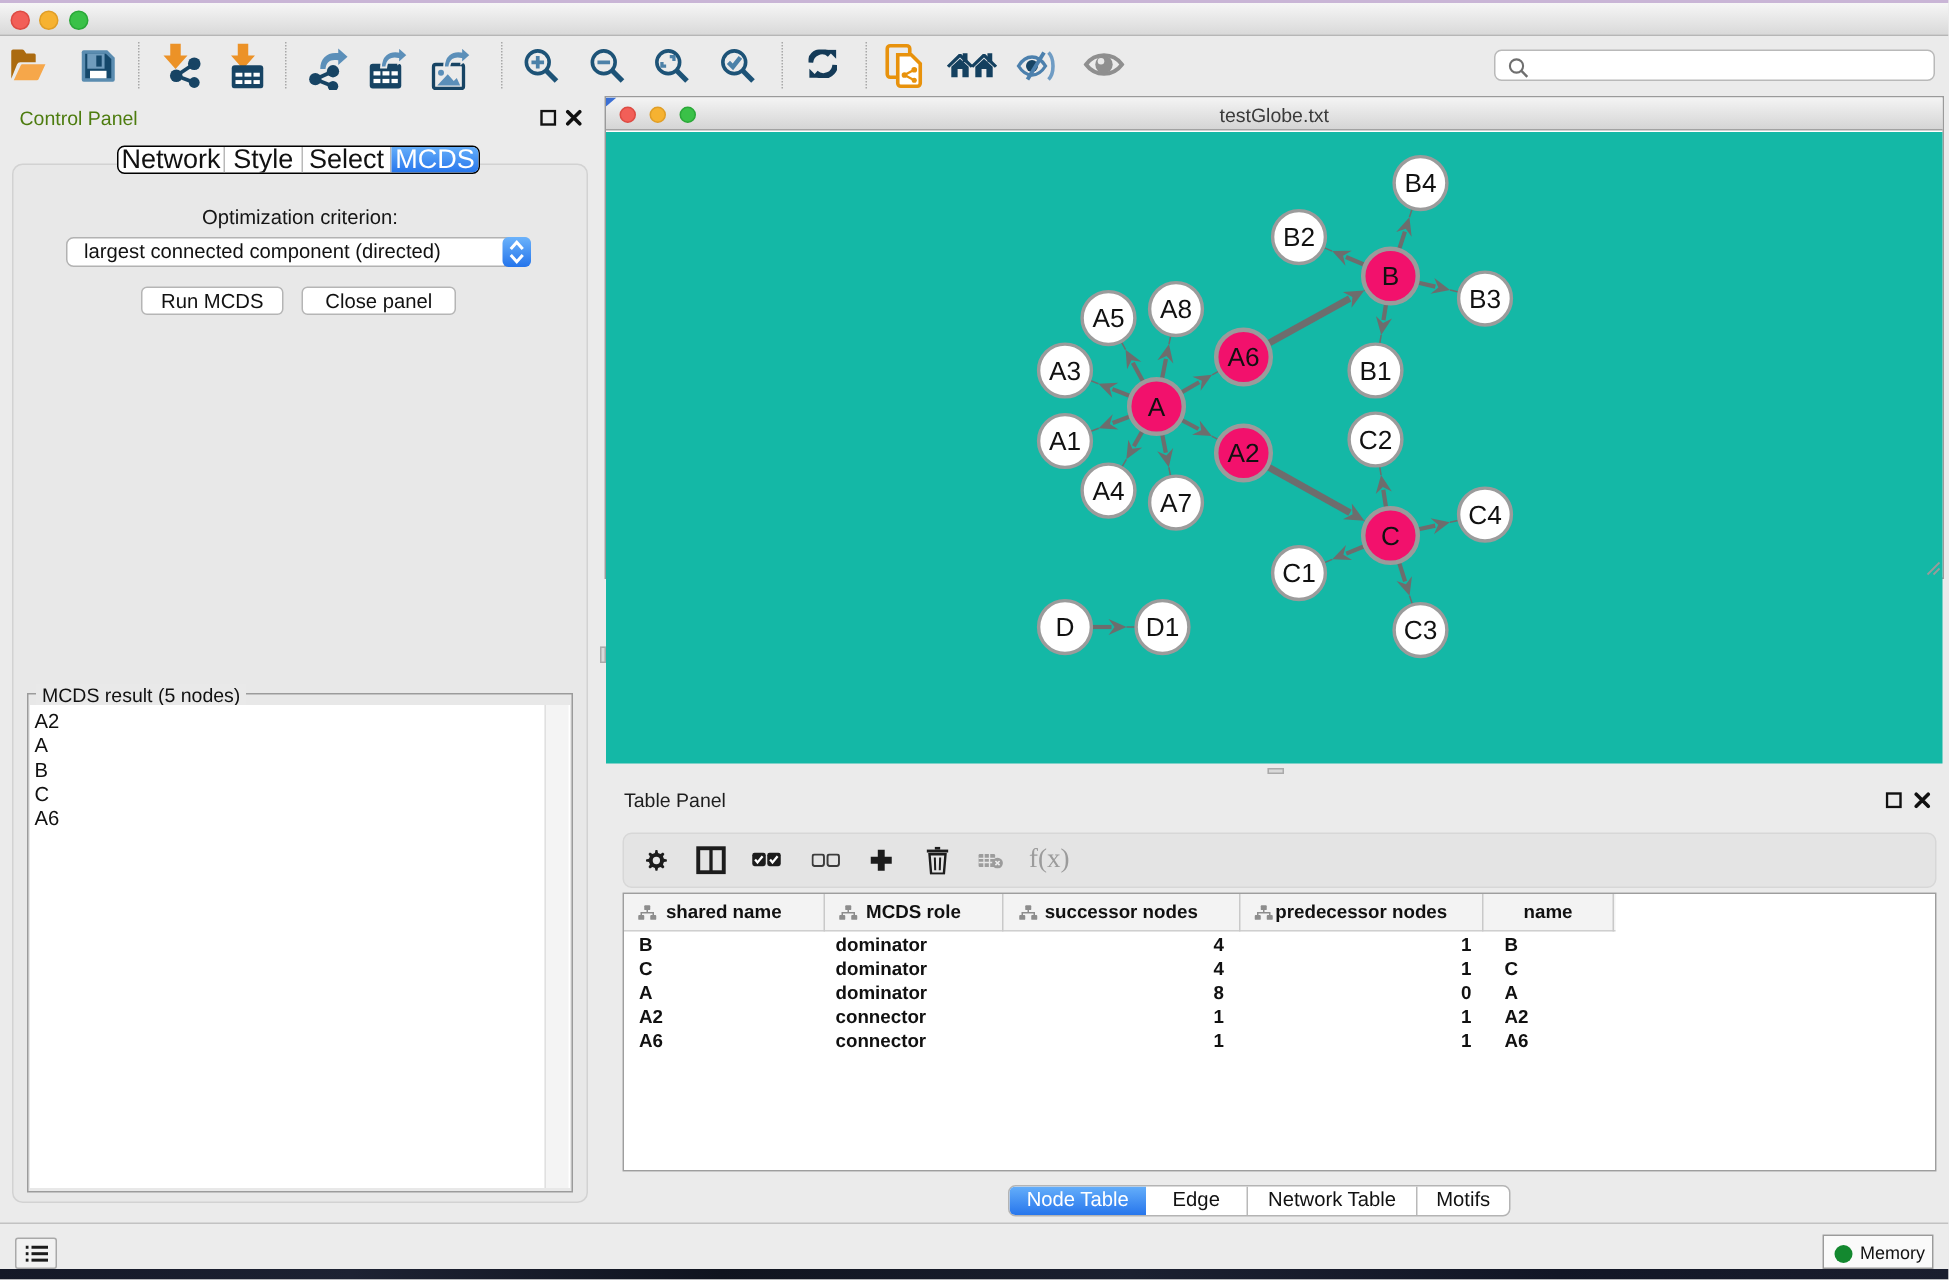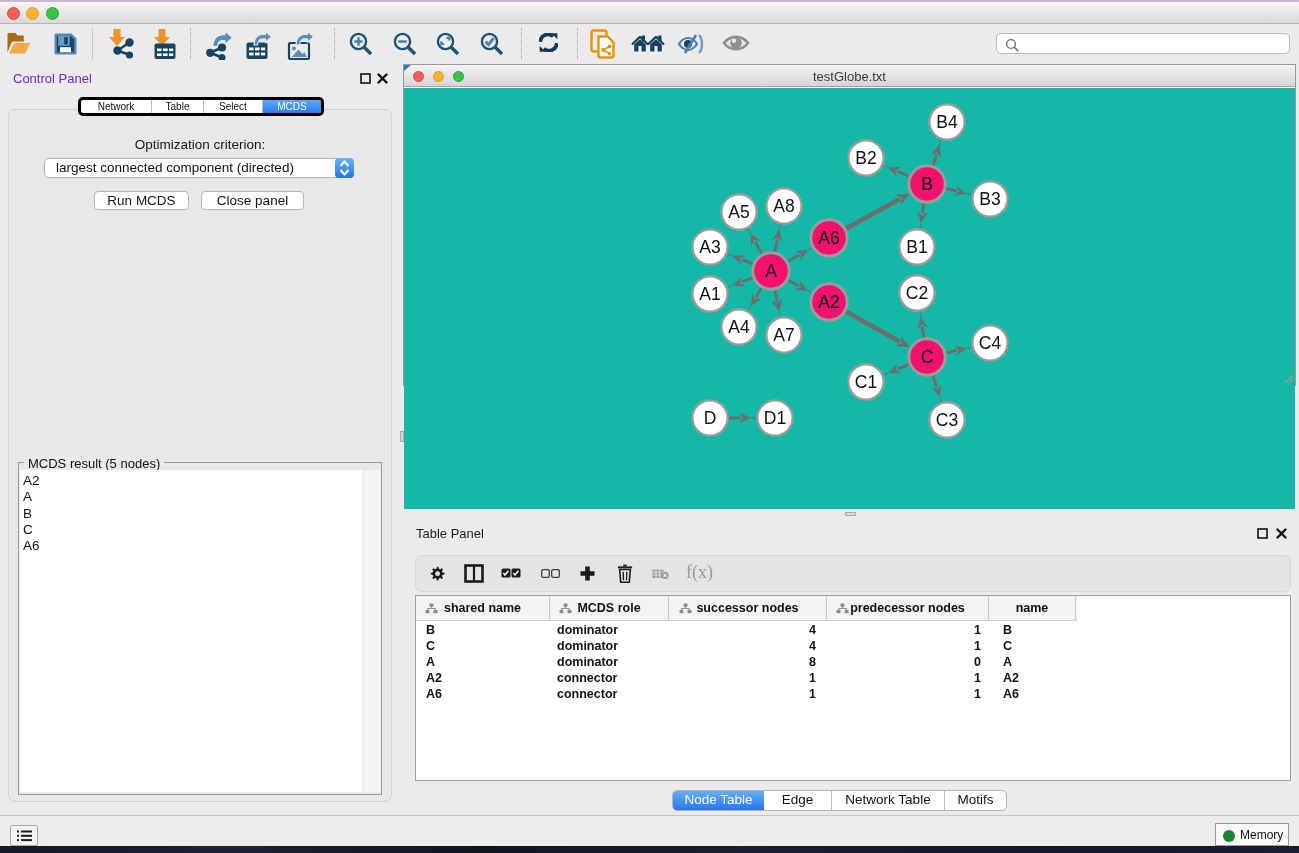--- a/index.html
+++ b/index.html
@@ -11,24 +11,24 @@
   background:linear-gradient(#f6f6f6,#d9d9d9); border-bottom:1px solid #b6b6b6; }
 .tl { position:absolute; border-radius:50%; }
 #titlebar .tl { width:13px; height:13px; top:5px; }
 #title-text { position:absolute; width:100%; top:4px; text-align:center; font-size:13px; color:#3c3c3c; }
 #toolbar { left:0; top:25px; width:1299px; height:37px; background:#ebebeb; }
 .sep { position:absolute; top:3px; height:31px; border-left:1px dotted #a8a8a8; }
 #searchbox { position:absolute; left:996px; top:8px; width:294px; height:21px; background:#fff;
   border:1px solid #b9b9b9; border-radius:5px; }
 #mainbg { left:0; top:62px; width:1299px; height:753px; background:#ebebeb; }
 
-#cp-title { left:13px; top:71px; font-size:13px; color:#6d28d9; }
+#cp-title { left:13px; top:71px; font-size:13px; color:#4d7c0f; }
 .winbtn { position:absolute; }
-#cp-tabs { left:78px; top:96.5px; height:19.5px; display:flex; font-size:10px; z-index:3;
-  border:3px solid #000000; border-radius:5px; overflow:hidden; background:#fff;align-items:center; }
+#cp-tabs { left:78px; top:96.5px; height:19.5px; display:flex; font-size:18px; z-index:3;
+  border:1px solid #000000; border-radius:5px; overflow:hidden; background:#fff; }
 #cp-tabs .tab { line-height:17.5px; color:#111; border-right:1px solid #b9b9b9; text-align:center; }
 #cp-tabs .tab.sel { background:linear-gradient(#64aefa,#2776ec); color:#fff; border-right:none; }
 #cp-panel { left:8px; top:108.5px; width:384px; height:693px; background:#e8e8e8;
   border:1px solid #d2d2d2; border-radius:7px; }
 #opt-label { left:0; top:137px; width:400px; text-align:center; font-size:13.5px; color:#151515; }
 #dropdown { left:44px; top:158px; width:310px; height:20px; background:#fff;
   border:1px solid #b2b2b2; border-radius:5px; font-size:13.5px; color:#111; }
 #dropdown .txt { position:absolute; left:11px; top:1px; }
 #dropdown .cap { position:absolute; right:-1px; top:-1px; width:19px; height:20px;
   background:linear-gradient(#6cb3fb,#2474eb); border-radius:4px; }
@@ -215,21 +215,21 @@
 <div class="abs" id="cp-title">Control Panel</div>
 <svg class="abs winbtn" style="left:360px;top:73px" width="11" height="11" viewBox="0 0 11 11">
   <rect x="1" y="1" width="9" height="9" fill="none" stroke="#111" stroke-width="1.6"></rect>
 </svg>
 <svg class="abs winbtn" style="left:377px;top:73px" width="11" height="11" viewBox="0 0 11 11">
   <path d="M1.5,1.5 L9.5,9.5 M9.5,1.5 L1.5,9.5" stroke="#111" stroke-width="2.4" stroke-linecap="round"></path>
 </svg>
 <div class="abs" id="cp-panel"></div>
 <div class="abs" id="cp-tabs">
   <div class="tab" style="width:71px">Network</div>
-    <div class="tab" style="width:52px">Table</div>
+    <div class="tab" style="width:52px">Style</div>
     <div class="tab" style="width:59px">Select</div>
     <div class="tab sel" style="width:58px">MCDS</div>
 </div>
 <div class="abs" id="opt-label">Optimization criterion:</div>
 <div class="abs" id="dropdown">
   <div class="txt">largest connected component (directed)</div>
   <div class="cap">
     <svg width="19" height="20" viewBox="0 0 19 20">
       <path d="M5.5,8 L9.5,3.5 L13.5,8" fill="none" stroke="#fff" stroke-width="2"></path>
       <path d="M5.5,12 L9.5,16.5 L13.5,12" fill="none" stroke="#fff" stroke-width="2"></path>

